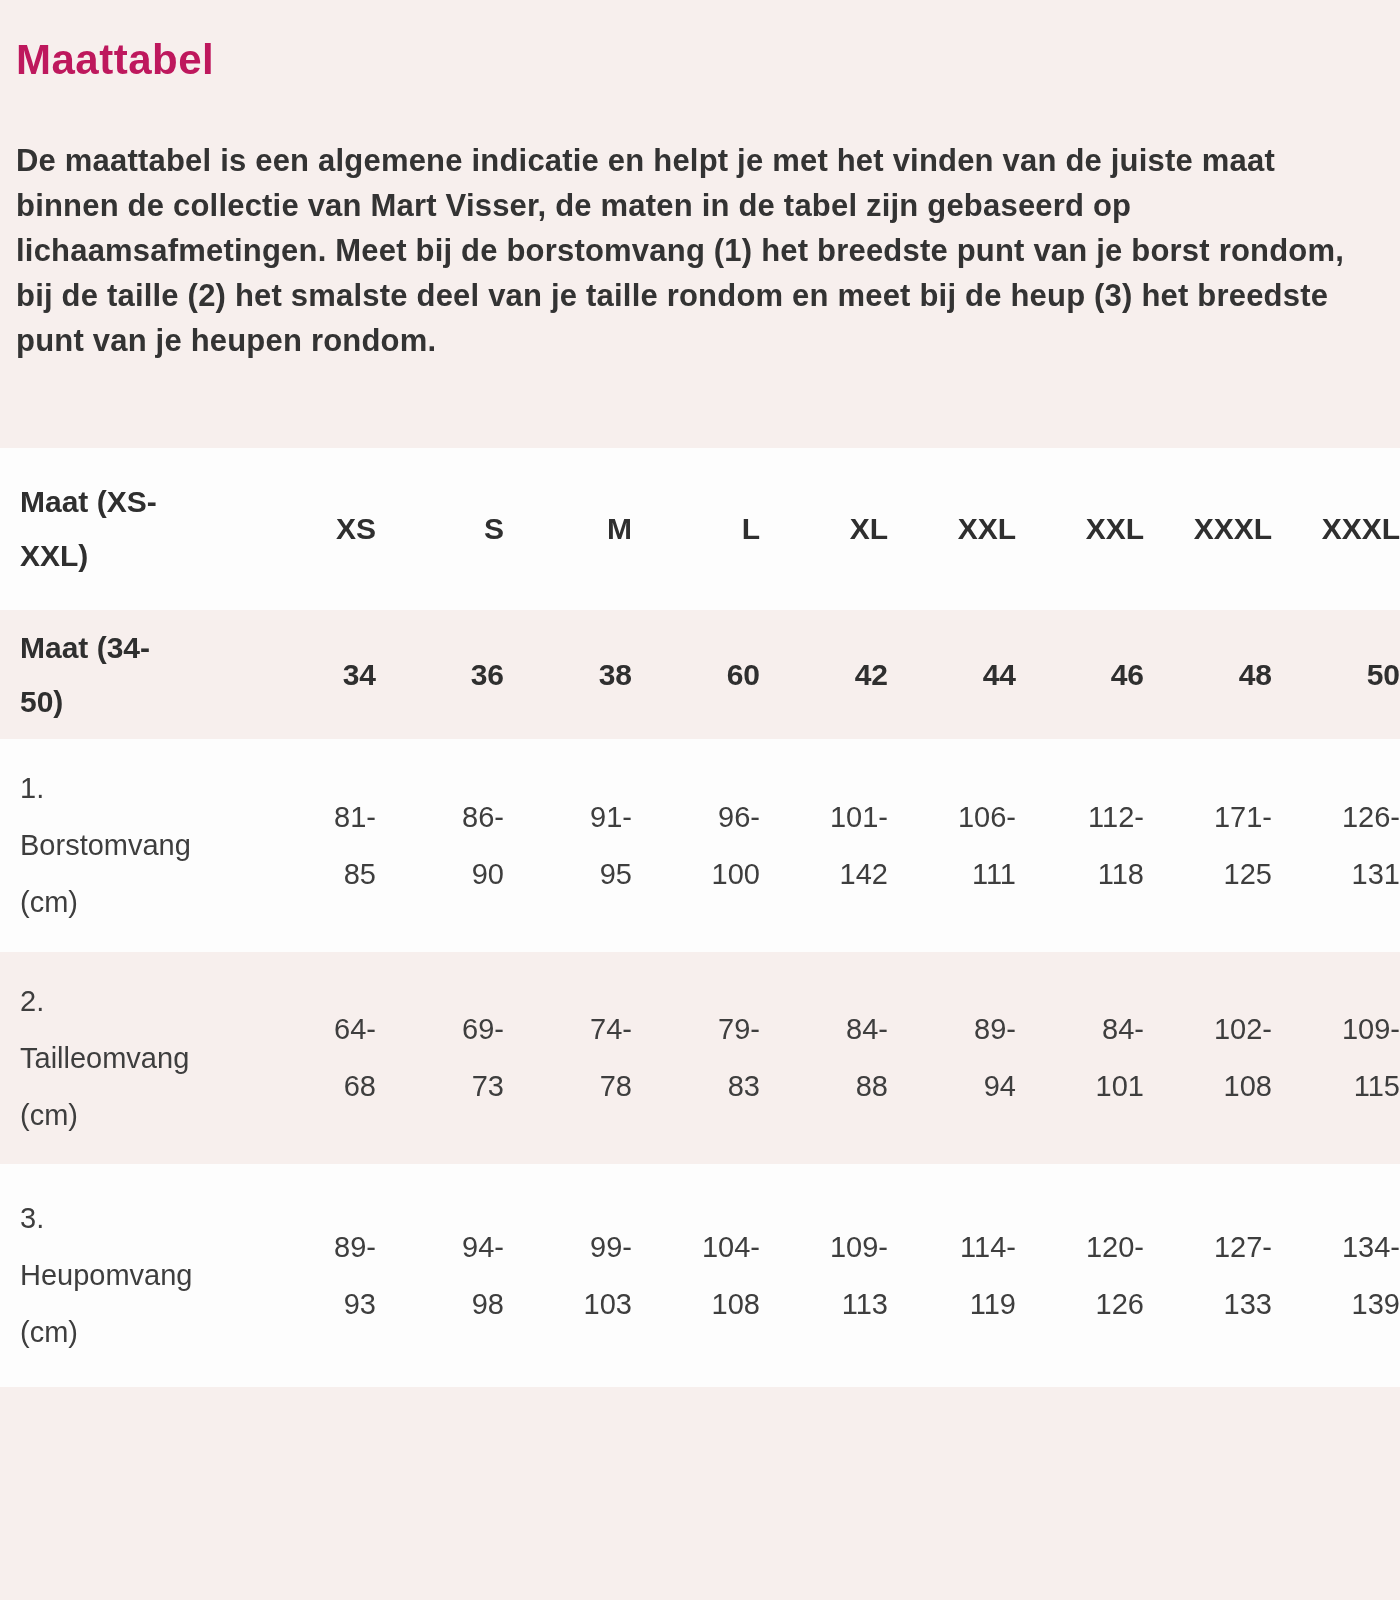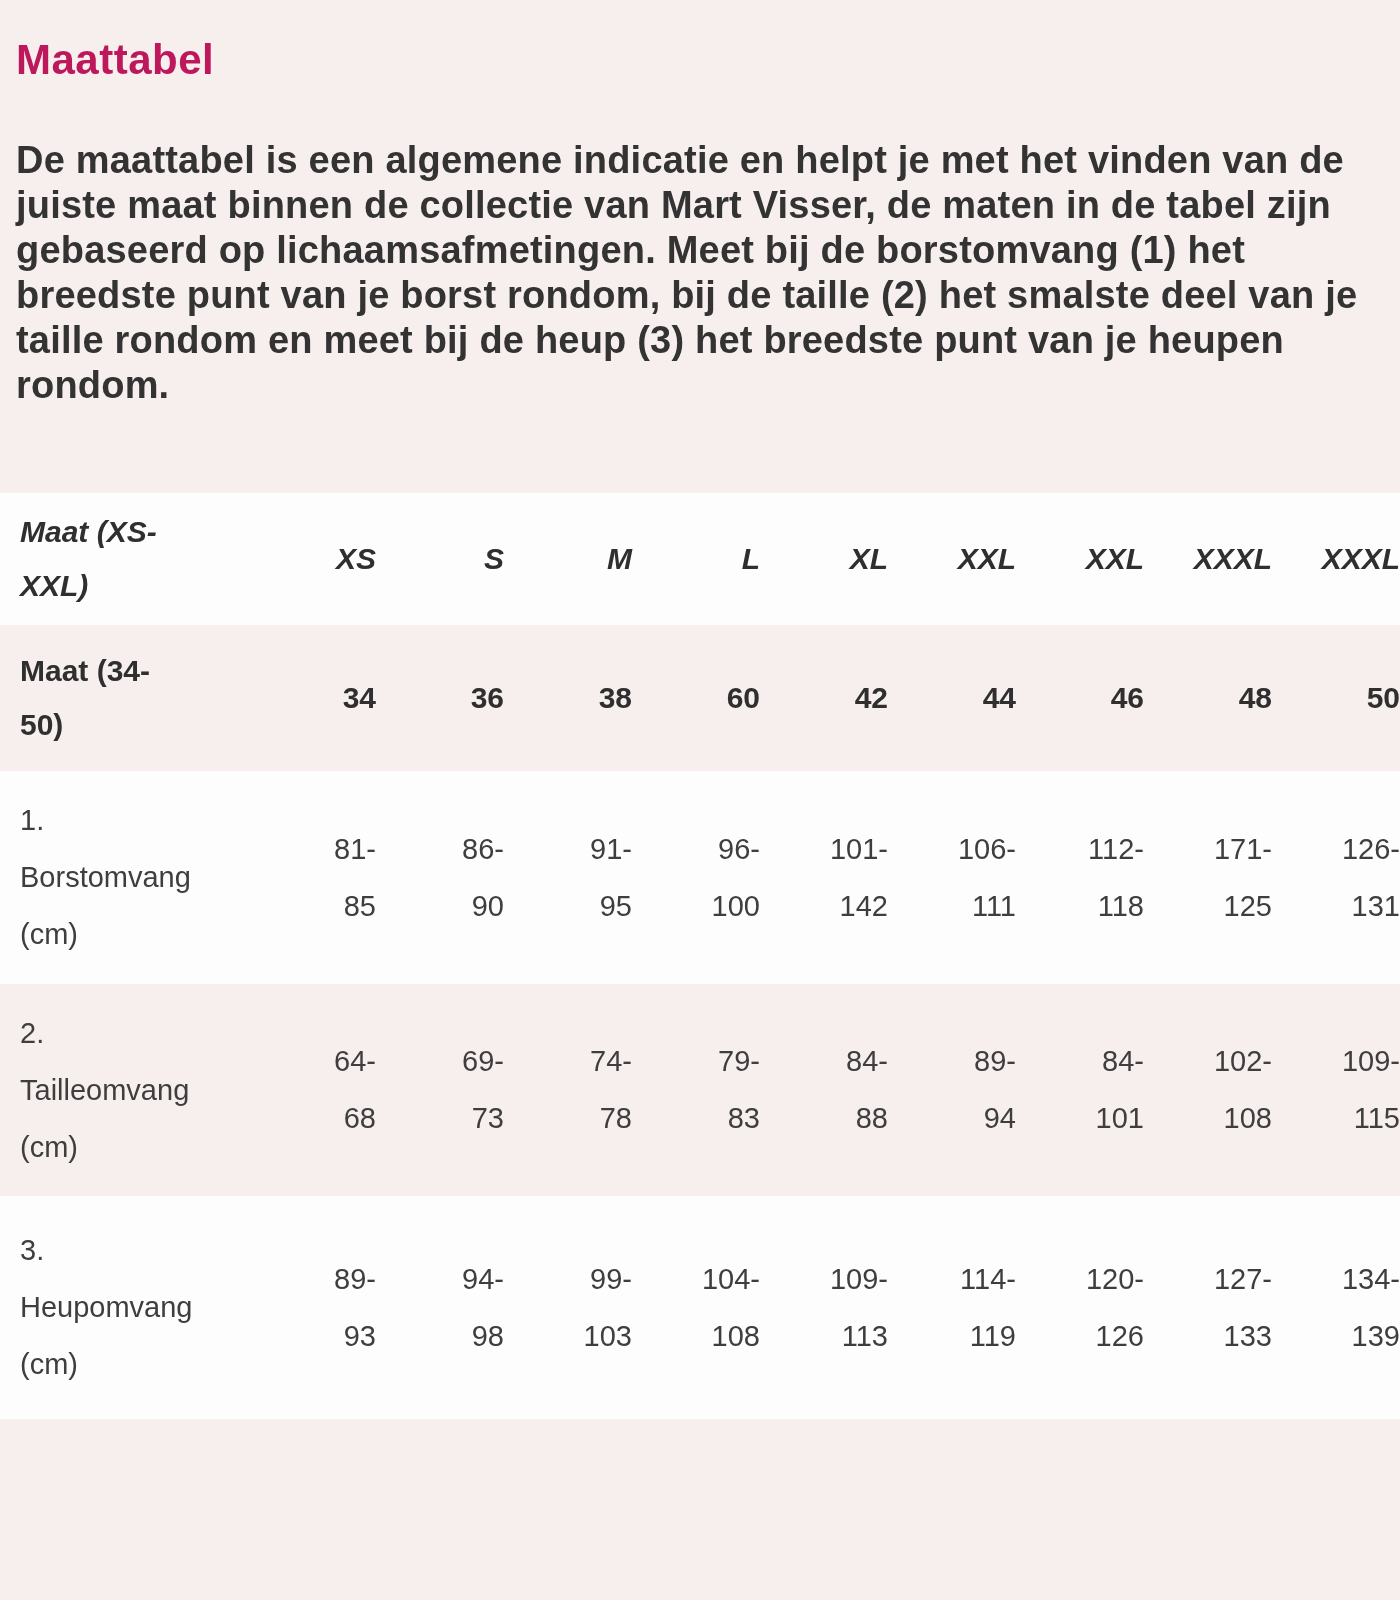--- a/index.html
+++ b/index.html
@@ -11,21 +11,21 @@
   }
   .page-content { padding: 36px 30px 0 16px; }
   .page-title {
     font-size: 42px;
     font-weight: 700;
     color: #be185d;
     letter-spacing: 0.5px;
     line-height: 48px;
   }
   .intro-paragraph {
-    font-size: 38px;
+    font-size: 31px;
     font-weight: 700;
     line-height: 45px;
     color: #333333;
     max-width: 1352px;
     letter-spacing: 0.2px;
   }
   .intro-paragraph.first { margin-top: 54px; }
   .intro-paragraph.second { margin-top: 35px; }
   .size-table {
     width: 1400px;
@@ -51,22 +51,22 @@
     font-size: 30px;
     line-height: 54px;
     color: #2f2f2f;
   }
   tr.meas-row th, tr.meas-row td {
     font-weight: 400;
     font-size: 29px;
     line-height: 57px;
     color: #3e3e3e;
   }
-  tr.r1 { height: 132px; font-style: italic; }
-  tr.r2 { height: 146px; }
+  tr.r1 { height: 162px; }
+  tr.r2 { height: 129px; }
   tr.r3 { height: 213px; }
   tr.r4 { height: 212px; }
   tr.r5 { height: 223px; }
   col.label-col { width: 248px; }
   col.data-col { width: 128px; }
 </style>
 </head>
 <body>
 
 <div class="page-content">

